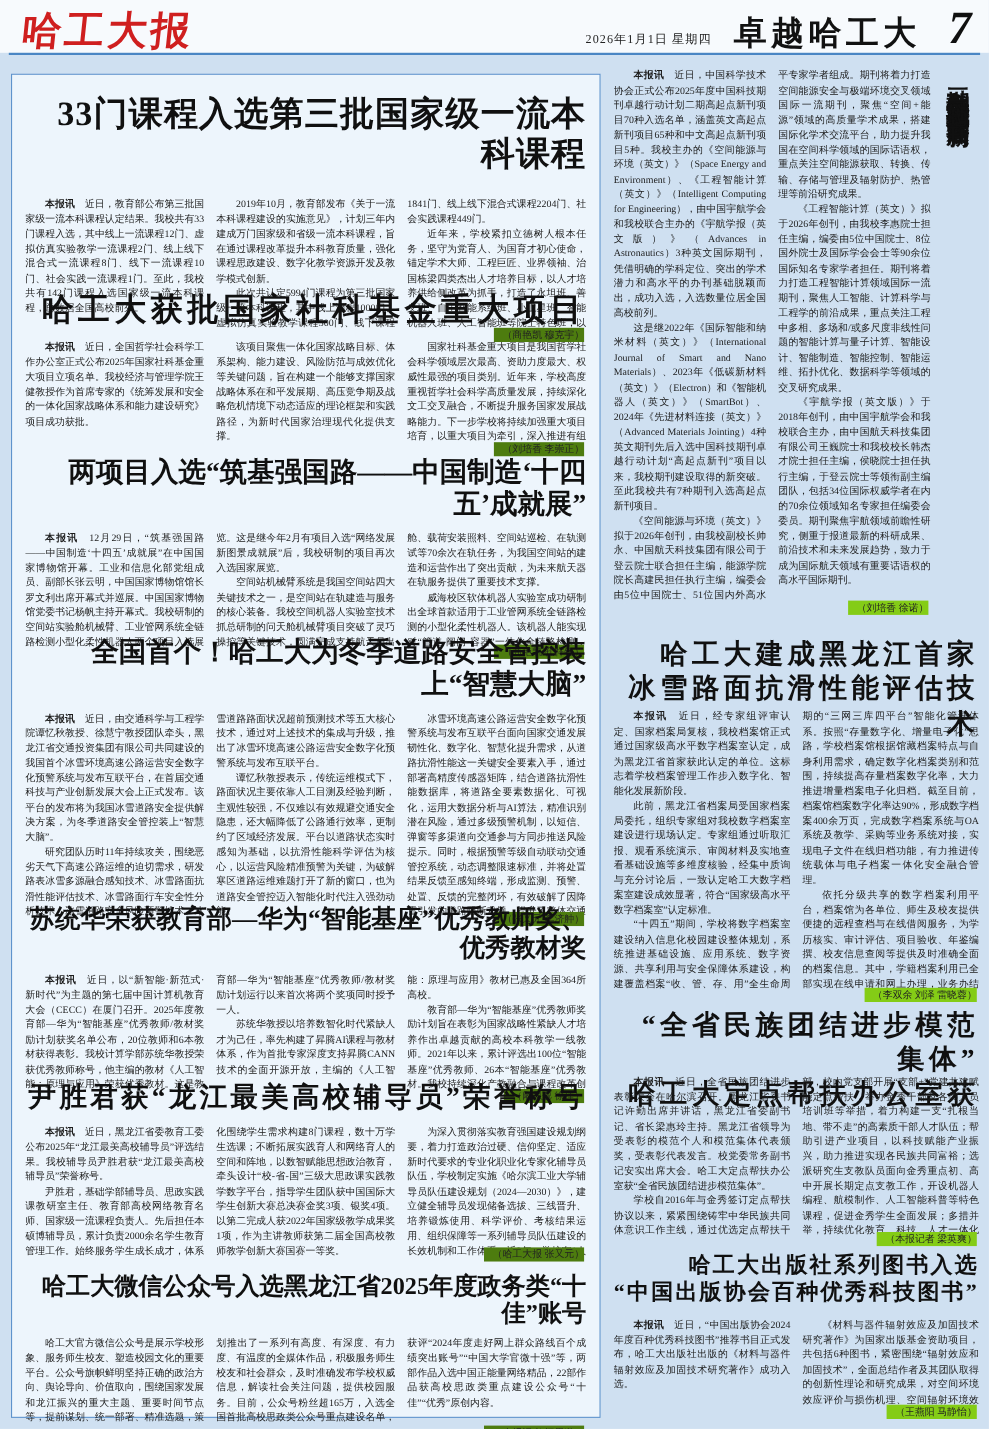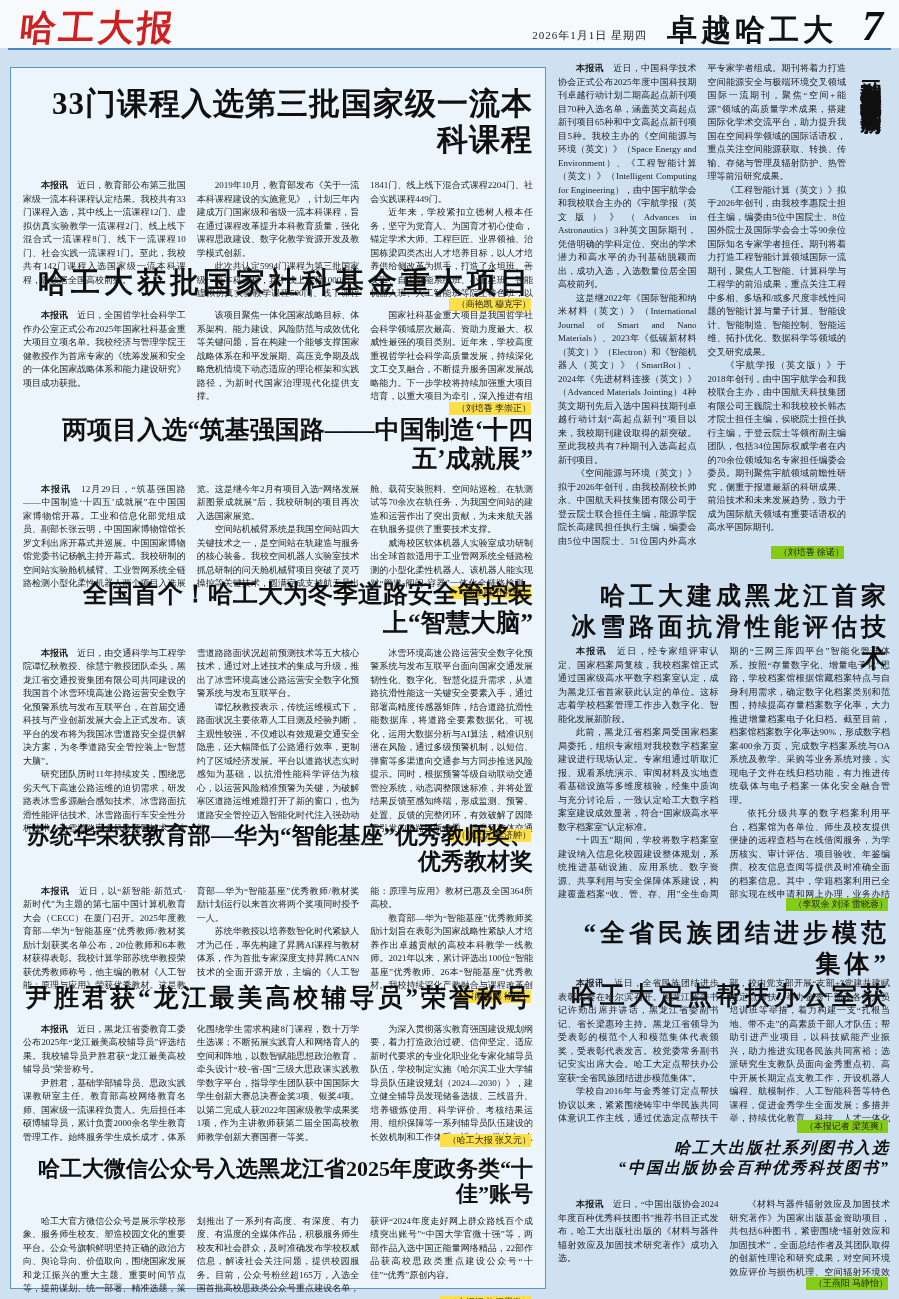--- a/index.html
+++ b/index.html
@@ -30,34 +30,34 @@
   .art{position:absolute;left:12px;right:12px;}
   .h{margin:0;font-weight:bold;color:#101010;text-align:right;line-height:1.15;}
   .h-a1{font-size:31px;letter-spacing:1px;}
   .h-a2{font-size:29px;letter-spacing:4px;}
   .h-a3{font-size:25px;letter-spacing:0px;}
   .h-a4{font-size:25px;letter-spacing:0px;}
   .h-a5{font-size:23px;letter-spacing:0px;}
   .h-a6{font-size:25px;letter-spacing:3px;}
   .h-a7{font-size:22px;letter-spacing:0px;}
   .h-r{font-size:25px;letter-spacing:4px;line-height:1.25;}
-  .h-r2{font-size:16px;letter-spacing:2px;line-height:1.25;font-style:italic;}
+  .h-r2{font-size:20px;letter-spacing:2px;line-height:1.25;}
 
   .bodywrap{position:relative;overflow:hidden;}
   .article-body{
     height:100%;text-align:justify;font-size:9px;line-height:13.5px;color:#1c1c1c;
     column-gap:11px;column-fill:auto;
   }
   .cols3{column-count:3;}
   .cols2{column-count:2;}
   .article-body p{margin:0;text-indent:2em;}
   .lead{font-weight:bold;}
   .byline{
     position:absolute;right:2px;bottom:0;font-size:9px;color:#222;
-    background:#fde047;padding-left:8px;
+    background:#4d7c0f;padding-left:8px;
   }
   .right-col .byline{background:#84cc16;}
 
   
   .vtitle{
     position:absolute;left:290px;top:8px;width:50px;height:520px;
     writing-mode:vertical-rl;text-orientation:upright;
     font-size:21px;font-weight:bold;color:#101010;letter-spacing:1.5px;line-height:50px;
     text-align:justify;
   }

